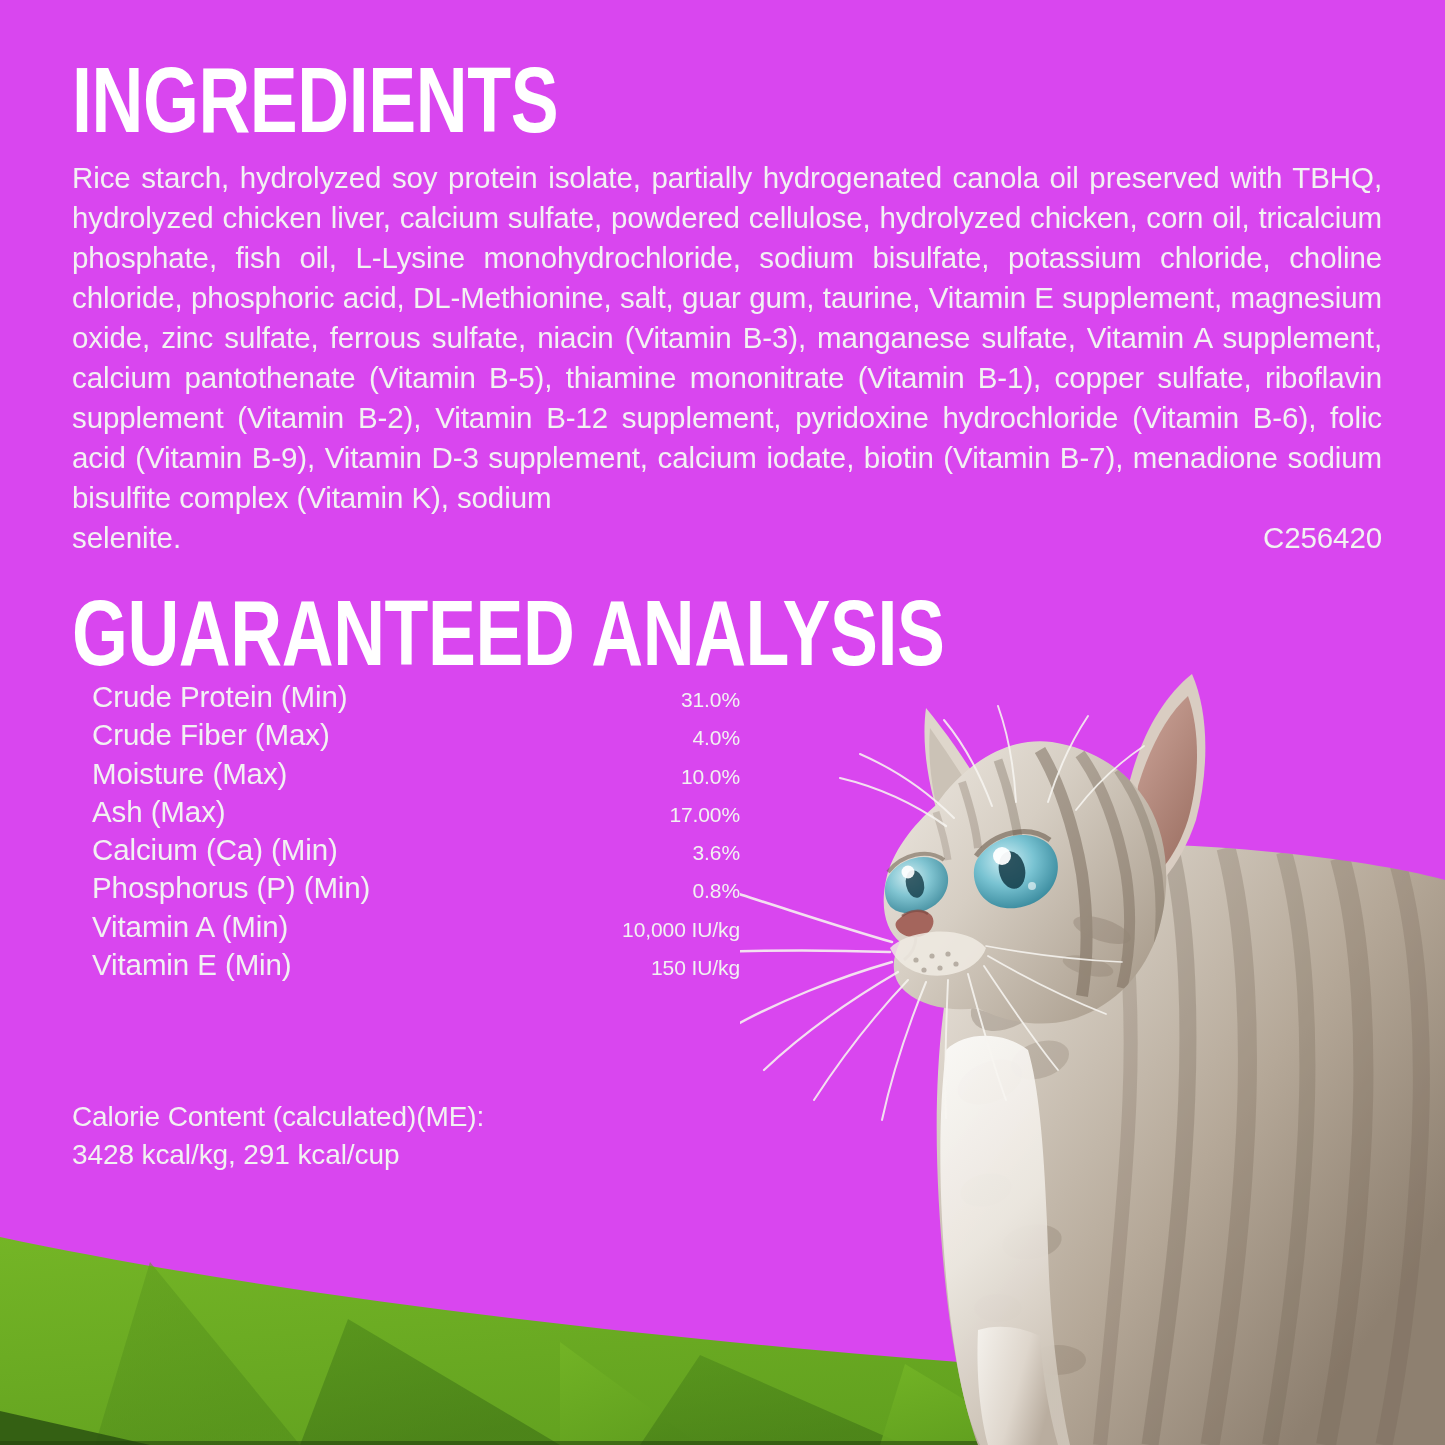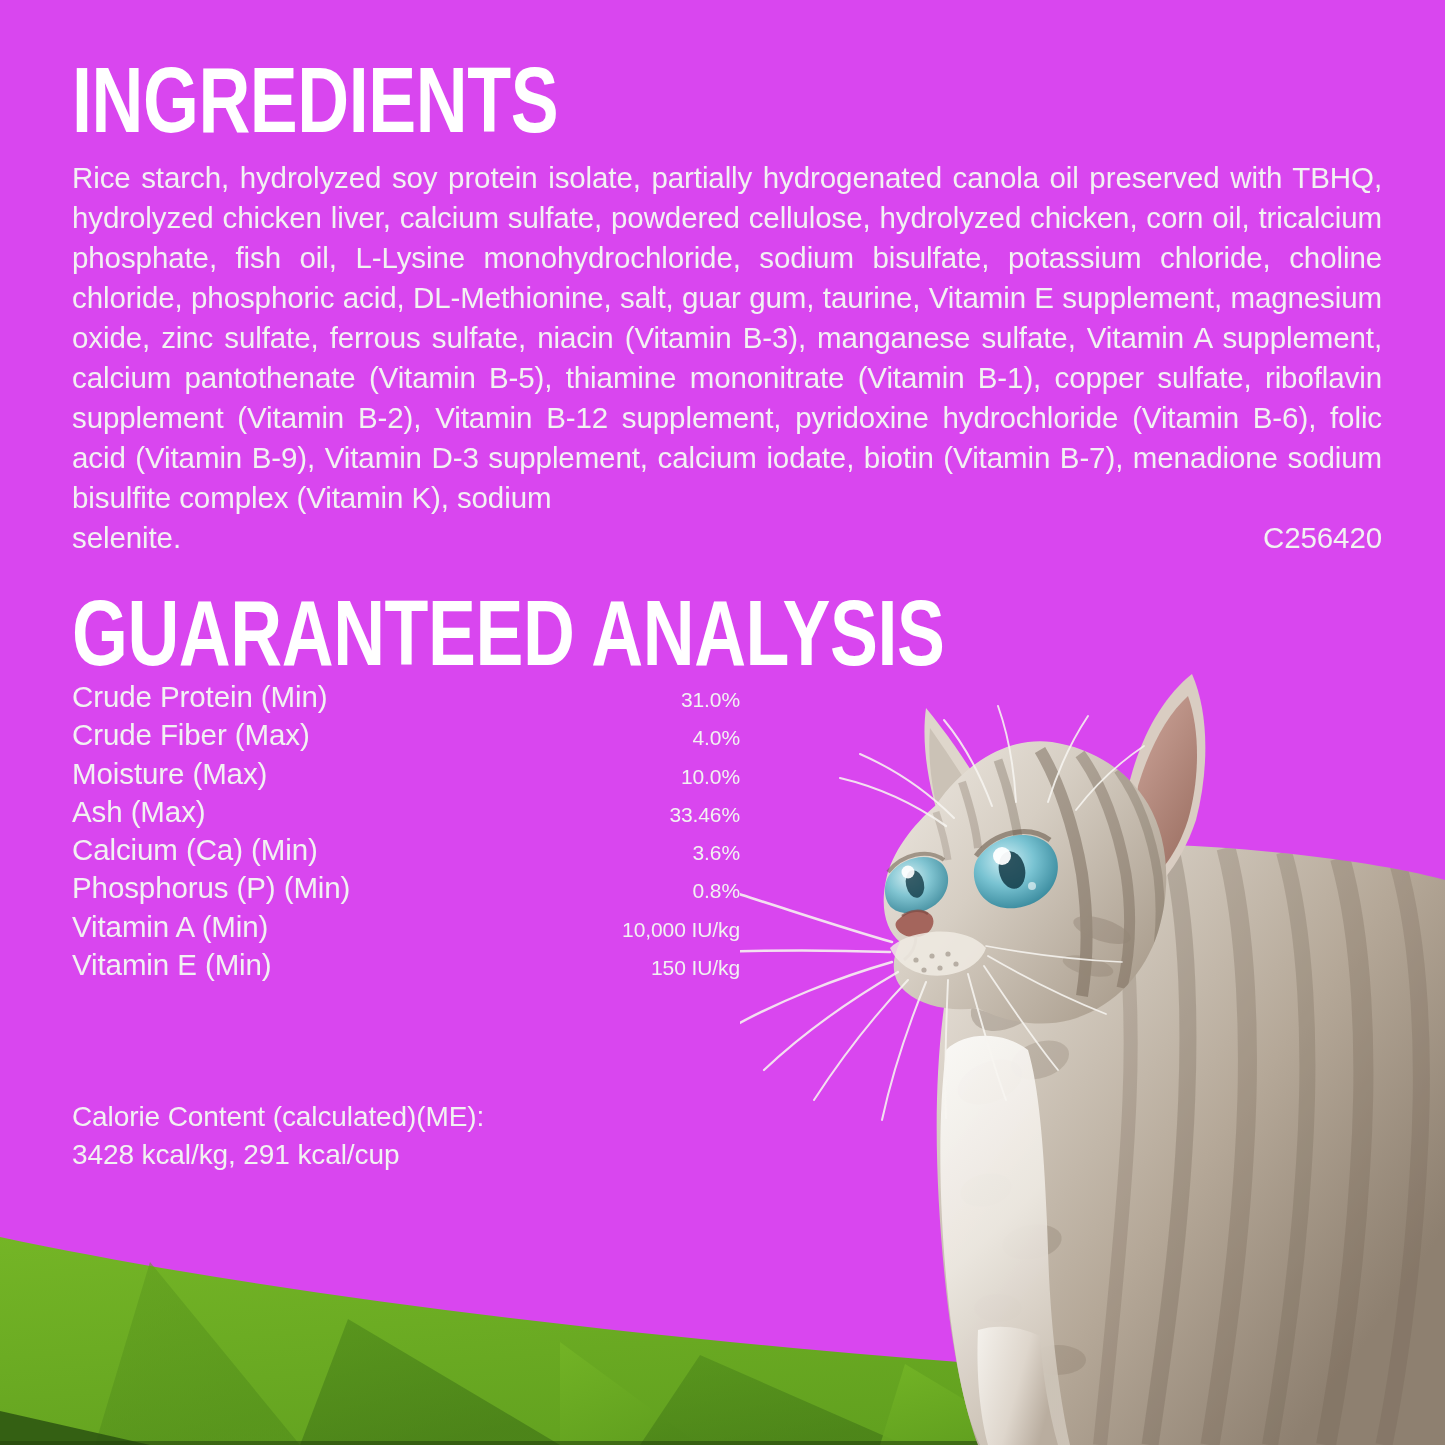--- a/index.html
+++ b/index.html
@@ -98,20 +98,21 @@
     justify-content:space-between;
     align-items:baseline;
     height:38.3px;
   }
   .ga-label {
     color:#f2f2f2;
     font-size:29.5px;
     line-height:38.3px;
     letter-spacing:-0.1px;
     white-space:nowrap;
+    margin-left:20px;
   }
   .ga-value {
     color:#f2f2f2;
     font-size:21px;
     line-height:38.3px;
     letter-spacing:-0.1px;
     white-space:nowrap;
     text-align:right;
   }
 
@@ -348,21 +349,21 @@
       <div class="ga-row">
         <span class="ga-label">Crude Fiber (Max)</span>
         <span class="ga-value">4.0%</span>
       </div>
       <div class="ga-row">
         <span class="ga-label">Moisture (Max)</span>
         <span class="ga-value">10.0%</span>
       </div>
       <div class="ga-row">
         <span class="ga-label">Ash (Max)</span>
-        <span class="ga-value">33.46%</span>
+        <span class="ga-value">17.00%</span>
       </div>
       <div class="ga-row">
         <span class="ga-label">Calcium (Ca) (Min)</span>
         <span class="ga-value">3.6%</span>
       </div>
       <div class="ga-row">
         <span class="ga-label">Phosphorus (P) (Min)</span>
         <span class="ga-value">0.8%</span>
       </div>
       <div class="ga-row">

